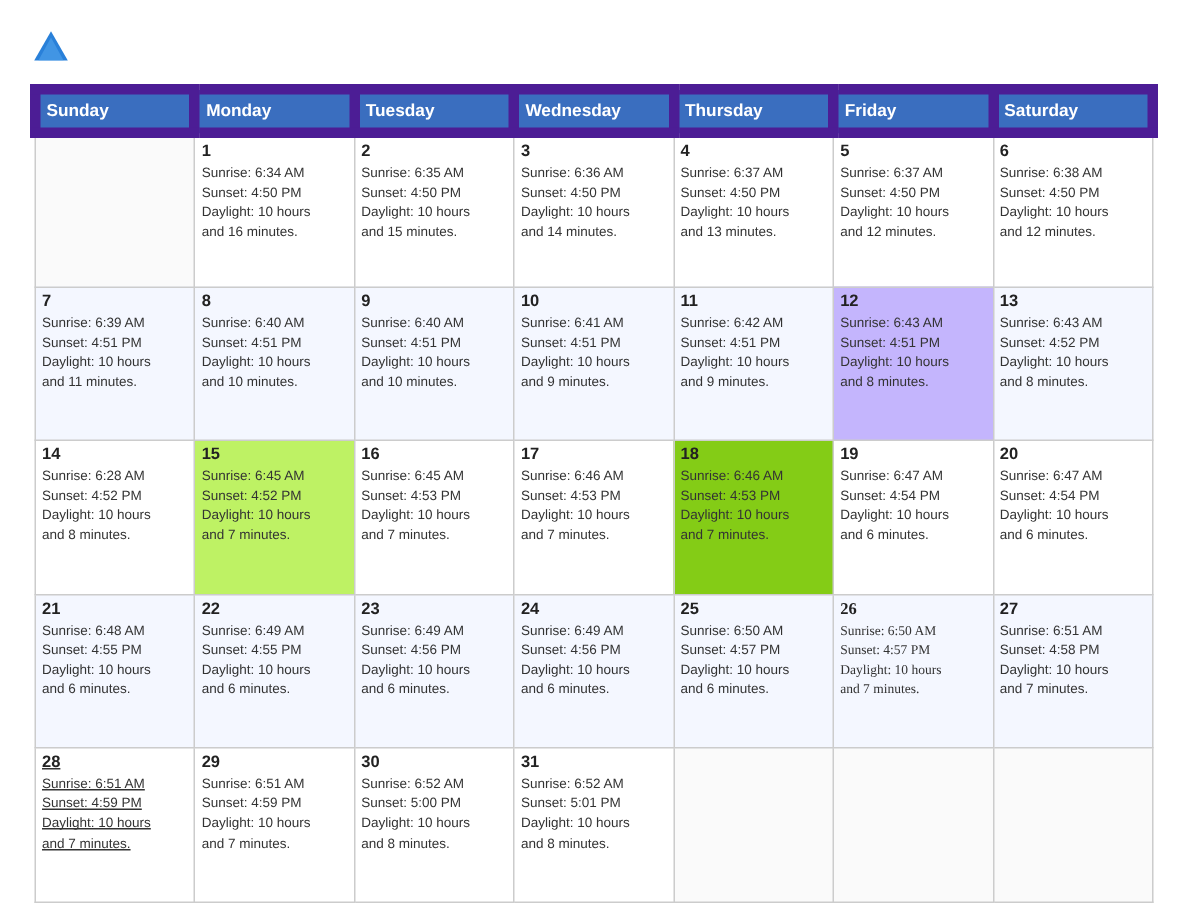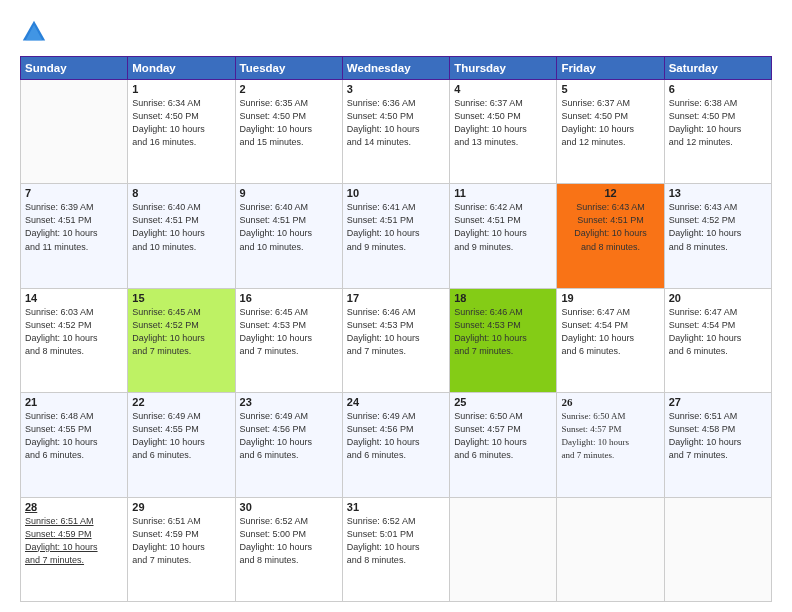--- a/index.html
+++ b/index.html
@@ -56,21 +56,21 @@
       border-collapse: collapse;
       flex: 1;
     }
     .calendar th {
       background: #3a6ebf;
       color: #fff;
       font-size: 11.5px;
       font-weight: bold;
       padding: 5px 4px;
       text-align: left;
-      border: 1px solid #4c1d95;
+      border: 7px solid #4c1d95;
     }
     .calendar td {
       border: 1px solid #ccc;
       vertical-align: top;
       padding: 3px 4px;
       font-size: 9.5px;
       color: #333;
       width: calc(100%/7);
       height: 82px;
     }
@@ -199,39 +199,39 @@
 Daylight: 10 hours
 and 9 minutes.</div>
           </td>
           <td style="background: rgb(244, 247, 255); margin-top: 47px;">
             <span class="day-num">11</span>
             <div class="day-info" style="white-space: pre-line;">Sunrise: 6:42 AM
 Sunset: 4:51 PM
 Daylight: 10 hours
 and 9 minutes.</div>
           </td>
-          <td style="background: #f97316; text-align: center;">
+          <td style="background: #c4b5fd;">
             <span class="day-num">12</span>
             <div class="day-info" style="white-space: pre-line;">Sunrise: 6:43 AM
 Sunset: 4:51 PM
 Daylight: 10 hours
 and 8 minutes.</div>
           </td>
           <td style="background: rgb(244, 247, 255);">
             <span class="day-num">13</span>
             <div class="day-info" style="white-space: pre-line;">Sunrise: 6:43 AM
 Sunset: 4:52 PM
 Daylight: 10 hours
 and 8 minutes.</div>
           </td>
         </tr>
         <tr>
           <td style="background: rgb(255, 255, 255);">
             <span class="day-num">14</span>
-            <div class="day-info" style="white-space: pre-line;">Sunrise: 6:03 AM
+            <div class="day-info" style="white-space: pre-line;">Sunrise: 6:28 AM
 Sunset: 4:52 PM
 Daylight: 10 hours
 and 8 minutes.</div>
           </td>
           <td style="background: #bef264;">
             <span class="day-num">15</span>
             <div class="day-info" style="white-space: pre-line;">Sunrise: 6:45 AM
 Sunset: 4:52 PM
 Daylight: 10 hours
 and 7 minutes.</div>

